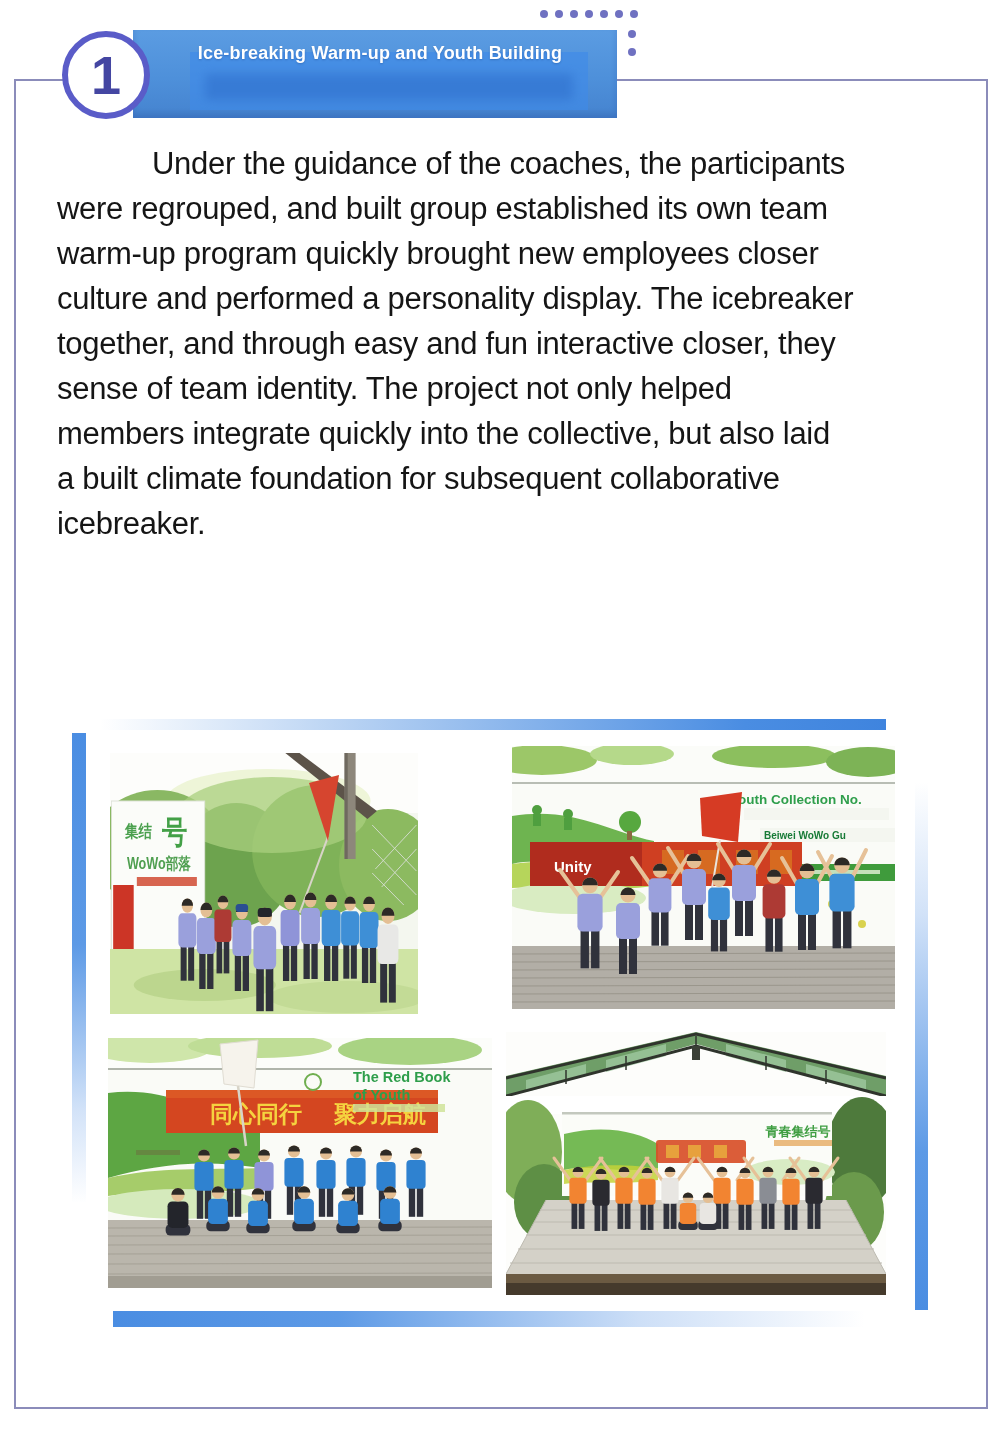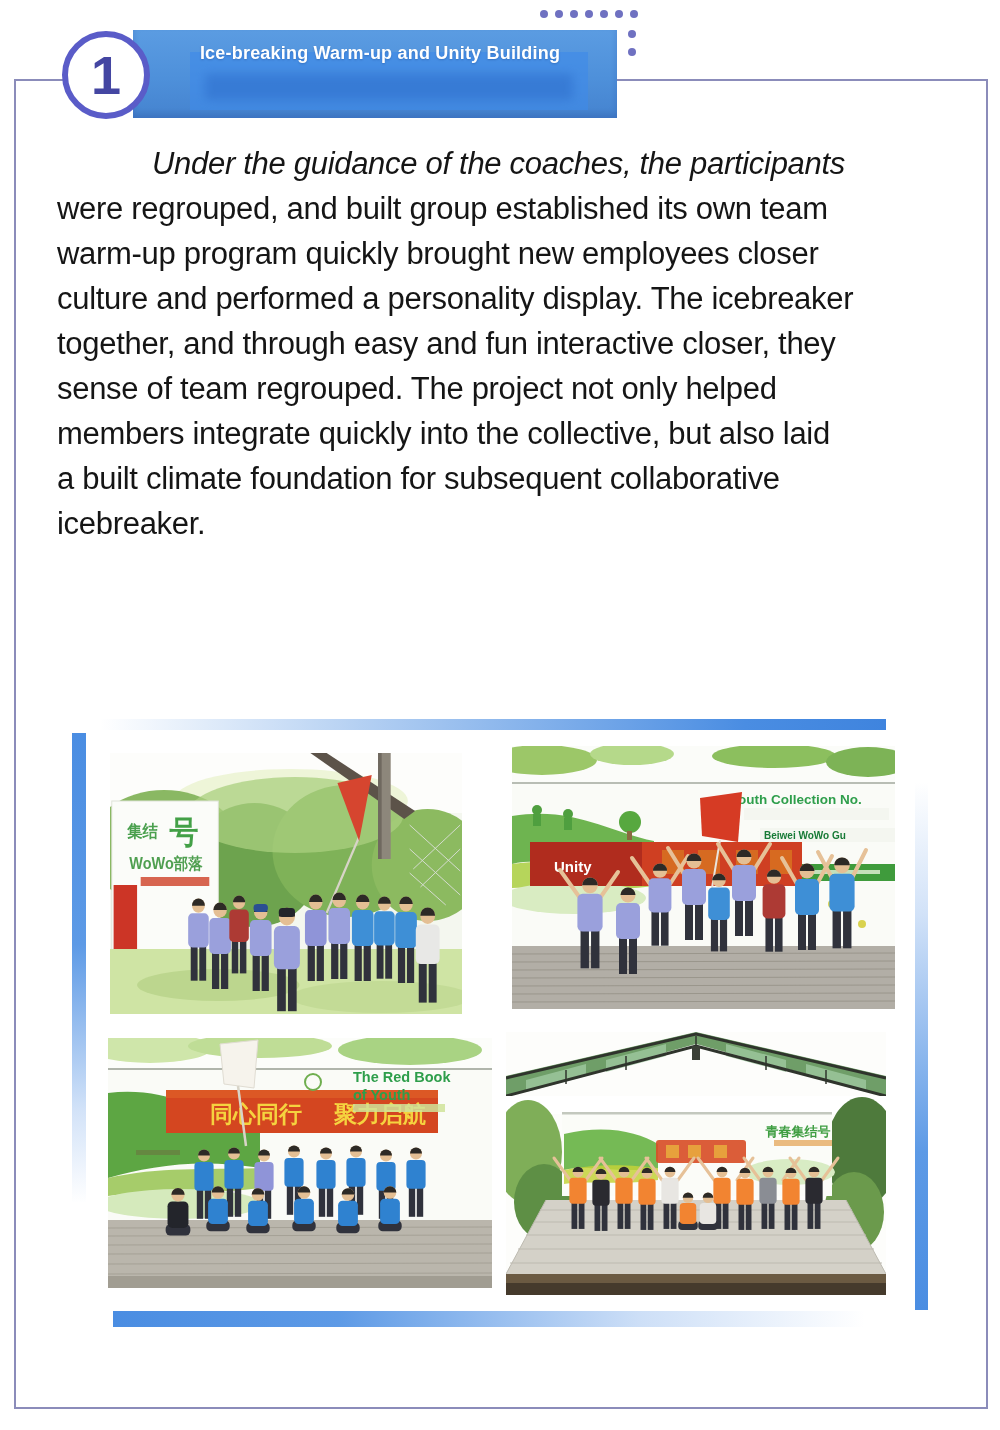--- a/index.html
+++ b/index.html
@@ -25,51 +25,51 @@
           border:6px solid #5a5cc8;border-radius:50%;background:#ffffff;
           display:flex;align-items:center;justify-content:center;
           font-size:54px;font-weight:bold;color:#4446a2;}
   .dots-row{position:absolute;left:540px;top:10px;display:flex;gap:7px;z-index:4;}
   .dots-col{position:absolute;left:628px;top:30px;display:flex;flex-direction:column;gap:10px;z-index:4;}
   .dot{width:8px;height:8px;border-radius:50%;background:#6f71c1;}
 
   
   .para{position:absolute;left:57px;top:141px;width:868px;z-index:2;
         font-size:31px;line-height:45px;color:#151515;letter-spacing:-.3px;}
-  .para .indent{text-indent:95px;font-style:italic;}
+  .para .indent{text-indent:95px;}
 
   
   .bar{position:absolute;z-index:2;}
   .bar-top{left:100px;top:719px;width:786px;height:11px;
     background:linear-gradient(90deg,rgba(80,145,226,0) 0%,rgba(80,145,226,.45) 35%,#4a8de2 82%,#3f84de 100%);}
   .bar-left{left:72px;top:733px;width:14px;height:470px;
     background:linear-gradient(180deg,#4a8de2 0%,#5d9ae6 45%,rgba(125,172,235,.35) 80%,rgba(255,255,255,0) 100%);}
   .bar-right{left:915px;top:782px;width:13px;height:528px;
     background:linear-gradient(180deg,rgba(255,255,255,0) 0%,rgba(125,172,235,.35) 25%,#5d9ae6 70%,#4a8de2 100%);}
   .bar-bottom{left:113px;top:1311px;width:752px;height:16px;
     background:linear-gradient(90deg,#4a8de2 0%,#5d9ae6 30%,rgba(130,175,235,.4) 70%,rgba(255,255,255,0) 100%);}
 
   
   .ph{position:absolute;z-index:2;}
   .ph svg{display:block;width:100%;height:100%;}
-  .ph-tl{left:110px;top:753px;width:352px;height:261px;}
+  .ph-tl{left:110px;top:753px;width:308px;height:261px;}
   .ph-tr{left:512px;top:746px;width:383px;height:263px;}
   .ph-bl{left:108px;top:1038px;width:384px;height:250px;}
   .ph-br{left:506px;top:1032px;width:380px;height:263px;}
   text{font-family:"Liberation Sans",sans-serif;}
 </style>
 </head>
 <body>
 
 <div class="frame"></div>
 
 <div class="banner">
   <div class="banner-inner"></div>
   <div class="banner-blur"></div>
-  <div class="banner-title">Ice-breaking Warm-up and Unity Building</div>
+  <div class="banner-title">Ice-breaking Warm-up and Youth Building</div>
 </div>
 <div class="num-circle">
   <span>1</span>
 </div>
 <div class="dots-row">
   <span class="dot"></span>
     <span class="dot"></span>
     <span class="dot"></span>
     <span class="dot"></span>
     <span class="dot"></span>
@@ -80,21 +80,21 @@
   <span class="dot"></span>
     <span class="dot"></span>
 </div>
 
 <div class="para">
   <div class="indent">Under the guidance of the coaches, the participants</div>
   <div>were regrouped, and built group established its own team</div>
   <div>warm-up program quickly brought new employees closer</div>
   <div>culture and performed a personality display. The icebreaker</div>
   <div>together, and through easy and fun interactive closer, they</div>
-  <div>sense of team regrouped. The project not only helped</div>
+  <div>sense of team identity. The project not only helped</div>
   <div>members integrate quickly into the collective, but also laid</div>
   <div>a built climate foundation for subsequent collaborative</div>
   <div>icebreaker.</div>
 </div>
 
 <div class="bar bar-top"></div>
 <div class="bar bar-left"></div>
 <div class="bar bar-right"></div>
 <div class="bar bar-bottom"></div>
 

